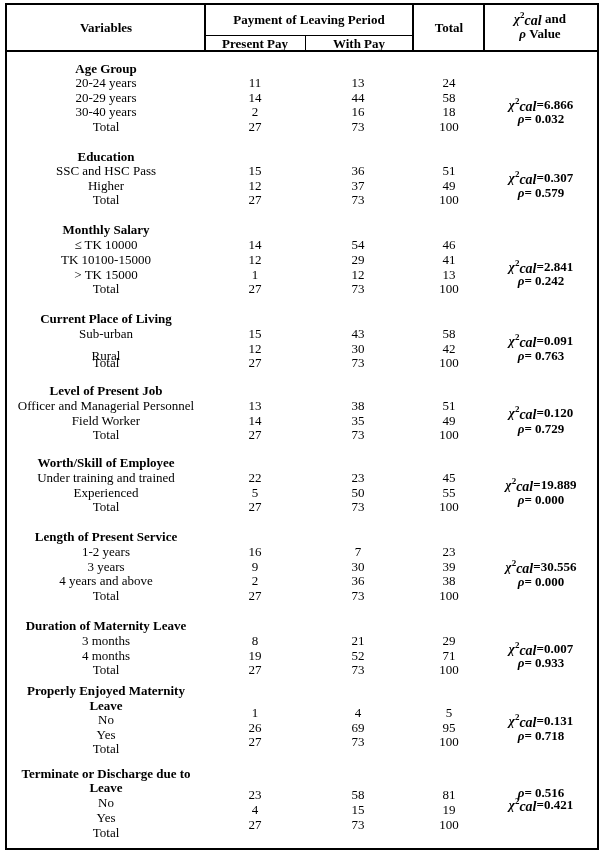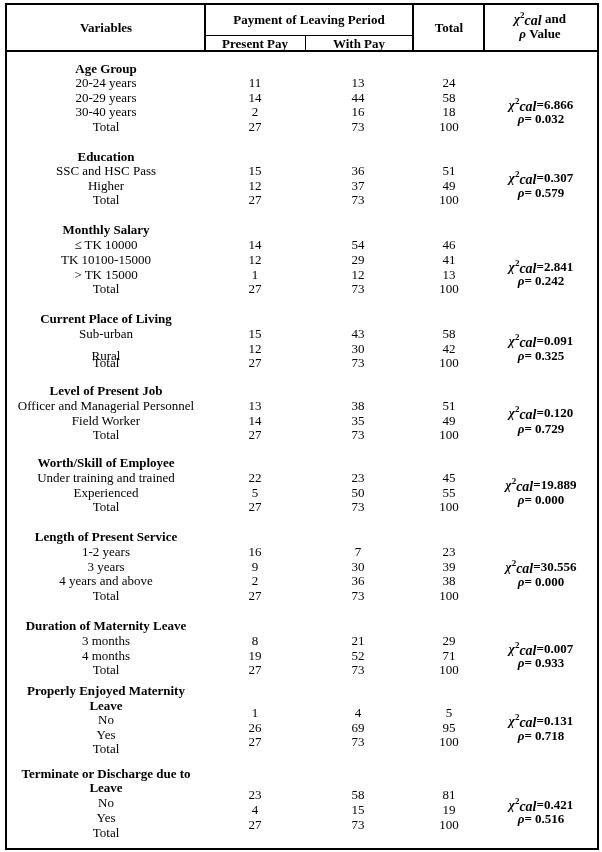--- a/index.html
+++ b/index.html
@@ -104,21 +104,21 @@
     <div class="t " style="left: 449px; top: 326px;">58</div>
     <div class="t " style="left: 106px; top: 348px;">Rural</div>
     <div class="t " style="left: 255px; top: 341px;">12</div>
     <div class="t " style="left: 358px; top: 341px;">30</div>
     <div class="t " style="left: 449px; top: 341px;">42</div>
     <div class="t " style="left: 106px; top: 355px;">Total</div>
     <div class="t " style="left: 255px; top: 355px;">27</div>
     <div class="t " style="left: 358px; top: 355px;">73</div>
     <div class="t " style="left: 449px; top: 355px;">100</div>
     <div class="t chi" style="left: 541px; top: 333px;"><i>χ</i><sup>2</sup><sub>cal</sub><span>=0.091</span></div>
-    <div class="t chi" style="left: 541px; top: 348px;"><i>ρ</i><span>= 0.325</span></div>
+    <div class="t chi" style="left: 541px; top: 348px;"><i>ρ</i><span>= 0.763</span></div>
     <div class="t b" style="left: 106px; top: 383px;">Level of Present Job</div>
     <div class="t " style="left: 106px; top: 398px;">Officer and Managerial Personnel</div>
     <div class="t " style="left: 255px; top: 398px;">13</div>
     <div class="t " style="left: 358px; top: 398px;">38</div>
     <div class="t " style="left: 449px; top: 398px;">51</div>
     <div class="t " style="left: 106px; top: 413px;">Field Worker</div>
     <div class="t " style="left: 255px; top: 413px;">14</div>
     <div class="t " style="left: 358px; top: 413px;">35</div>
     <div class="t " style="left: 449px; top: 413px;">49</div>
     <div class="t " style="left: 106px; top: 427px;">Total</div>
@@ -200,14 +200,14 @@
     <div class="t " style="left: 449px; top: 787px;">81</div>
     <div class="t " style="left: 106px; top: 810px;">Yes</div>
     <div class="t " style="left: 255px; top: 802px;">4</div>
     <div class="t " style="left: 358px; top: 802px;">15</div>
     <div class="t " style="left: 449px; top: 802px;">19</div>
     <div class="t " style="left: 106px; top: 825px;">Total</div>
     <div class="t " style="left: 255px; top: 817px;">27</div>
     <div class="t " style="left: 358px; top: 817px;">73</div>
     <div class="t " style="left: 449px; top: 817px;">100</div>
     <div class="t chi" style="left: 541px; top: 797px;"><i>χ</i><sup>2</sup><sub>cal</sub><span>=0.421</span></div>
-    <div class="t chi" style="left: 541px; top: 811px;"><i>ρ</i><span>= 0.516</span></div>
+    <div class="t chi" style="left: 541px; top: 785px;"><i>ρ</i><span>= 0.516</span></div>
   </div>
 
 </body></html>

